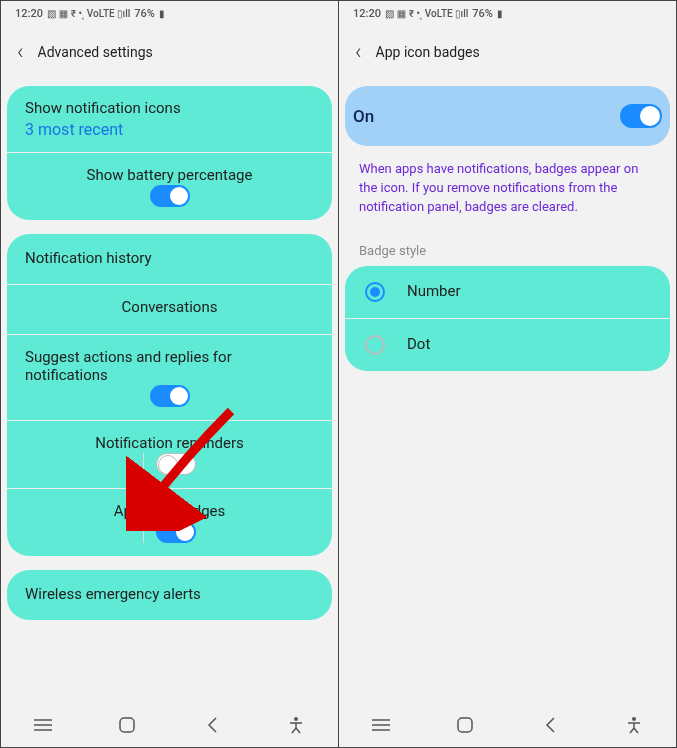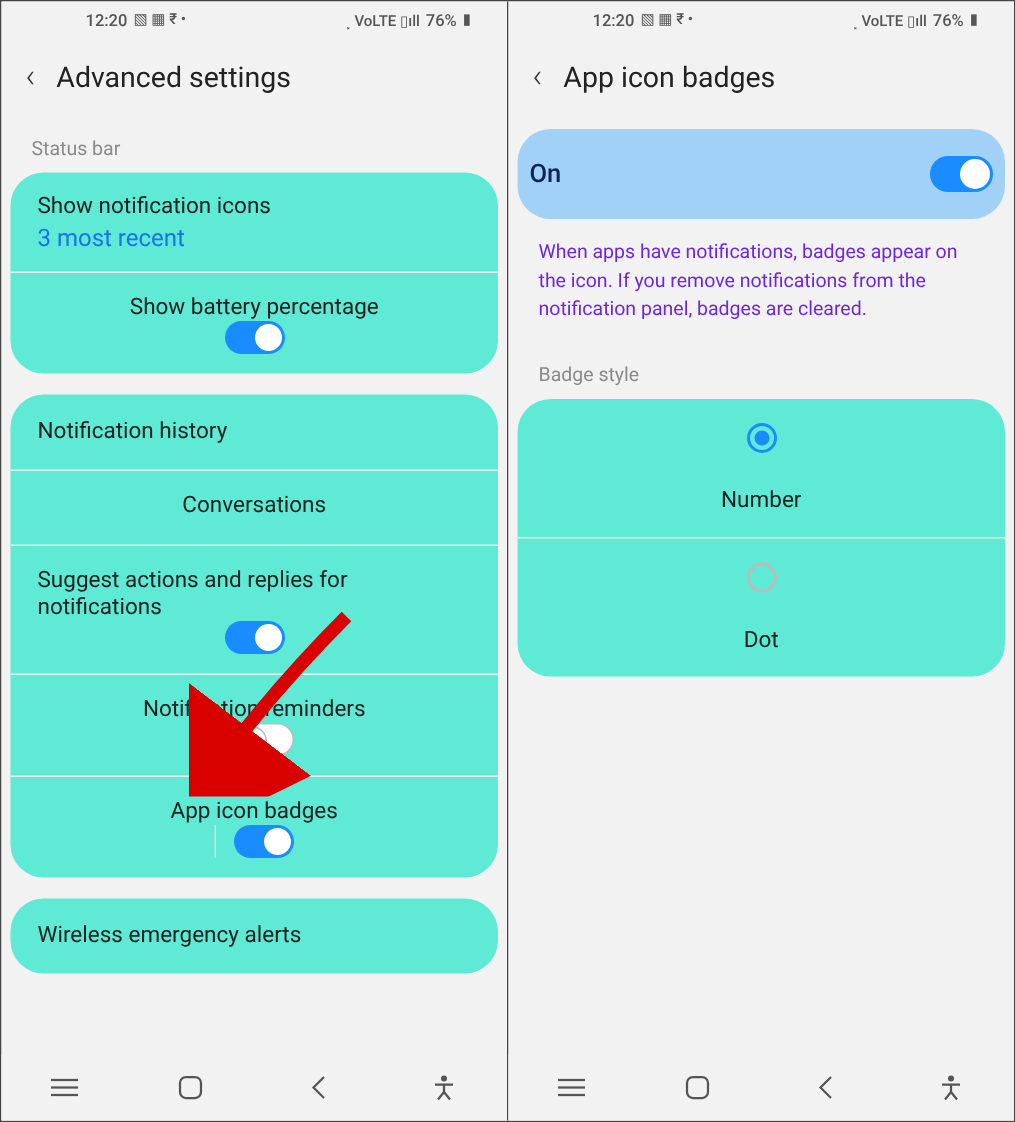--- a/index.html
+++ b/index.html
@@ -2,28 +2,28 @@
 <html><head>
 <meta charset="utf-8">
 <style>
   * { box-sizing: border-box; margin: 0; padding: 0; font-family: -apple-system, Roboto, "Segoe UI", sans-serif; }
   body { background: #fff; }
   .wrap { display: flex; width: 677px; height: 748px; border: 1px solid #444; }
   .phone { flex: 1; display: flex; flex-direction: column; background: #f2f2f2; position: relative; border-right: 1px solid #444; }
   .phone:last-child { border-right: none; }
 
   
-  .statusbar { display: flex; justify-content: space-between; align-items: center; height: 24px; padding: 0 24px; font-size: 11px; color: #555; font-weight: 500; margin-left: 32px; }
+  .statusbar { display: flex; justify-content: flex-start; align-items: center; height: 24px; padding: 0 14px; font-size: 11px; color: #555; font-weight: 500; }
   .statusbar .left, .statusbar .right { display: flex; align-items: center; gap: 4px; }
   .statusbar .icon-small { font-size: 10px; color: #555; }
 
   
   .header { display: flex; align-items: center; padding: 14px 16px 22px 16px; gap: 14px; }
   .back-chevron { font-size: 22px; color: #333; font-weight: 300; }
-  .header-title { font-size: 19px; color: #222; font-weight: 400; }
+  .header-title { font-size: 14px; color: #222; font-weight: 400; }
 
   .content { flex: 1; overflow: hidden; padding: 0 6px; }
 
   .section-label { font-size: 13px; color: #8a8a8a; padding: 6px 14px 8px; }
 
   .card { background: #5eead4; border-radius: 22px; margin-bottom: 14px; overflow: hidden; }
   .row { display: flex; justify-content: space-between; align-items: center; padding: 13px 18px; min-height: 50px; }
   .row + .row { border-top: 1px solid #eee; flex-direction: column; }
   .row-main { flex: 1; display: flex; flex-direction: column; gap: 2px; }
   .row-label { font-size: 15px; color: #222; line-height: 1.25; }
@@ -42,21 +42,21 @@
 
   
   .on-card { background: #a2d1f7; border-radius: 22px; margin: 0 6px 14px; padding: 18px 8px; display: flex; justify-content: space-between; align-items: center; }
   .on-card .on-label { font-size: 17px; color: #125; font-weight: 500; }
   .on-card .toggle { width: 42px; height: 24px; border-radius: 12px; background: #1a8cff; }
   .on-card .toggle::after { width: 20px; height: 20px; top: 2px; left: 20px; }
 
   .desc { font-size: 13px; color: #6d28d9; line-height: 1.45; padding: 0 20px 20px; }
 
   
-  .radio-row { display: flex; align-items: center; gap: 22px; padding: 16px 20px; flex-direction: column; }
+  .radio-row { display: flex; align-items: flex-start; gap: 22px; padding: 16px 20px; }
   .radio-row + .radio-row { border-top: 1px solid #eee; }
   .radio { width: 20px; height: 20px; border-radius: 50%; border: 2px solid #bbb; display: inline-flex; align-items: center; justify-content: center; flex-shrink: 0; }
   .radio.selected { border-color: #1a8cff; }
   .radio.selected::after { content: ""; width: 10px; height: 10px; border-radius: 50%; background: #1a8cff; }
   .radio-label { font-size: 15px; color: #222; }
 
   
   .navbar { height: 44px; display: flex; justify-content: space-around; align-items: center; background: #f2f2f2; border-top: none; }
   .nav-btn { width: 24px; height: 24px; display: flex; align-items: center; justify-content: center; color: #555; }
 
@@ -80,21 +80,20 @@
         <span class="icon-small">▮</span>
       </div>
     </div>
 
     <div class="header">
       <span class="back-chevron">‹</span>
       <span class="header-title">Advanced settings</span>
     </div>
 
     <div class="content">
-      <div class="section-label">Status bar</div>
 
       <div class="card">
         <div class="row">
           <div class="row-main">
             <span class="row-label">Show notification icons</span>
             <span class="row-sub">3 most recent</span>
           </div>
         </div>
         <div class="row">
           <div class="row-main">

